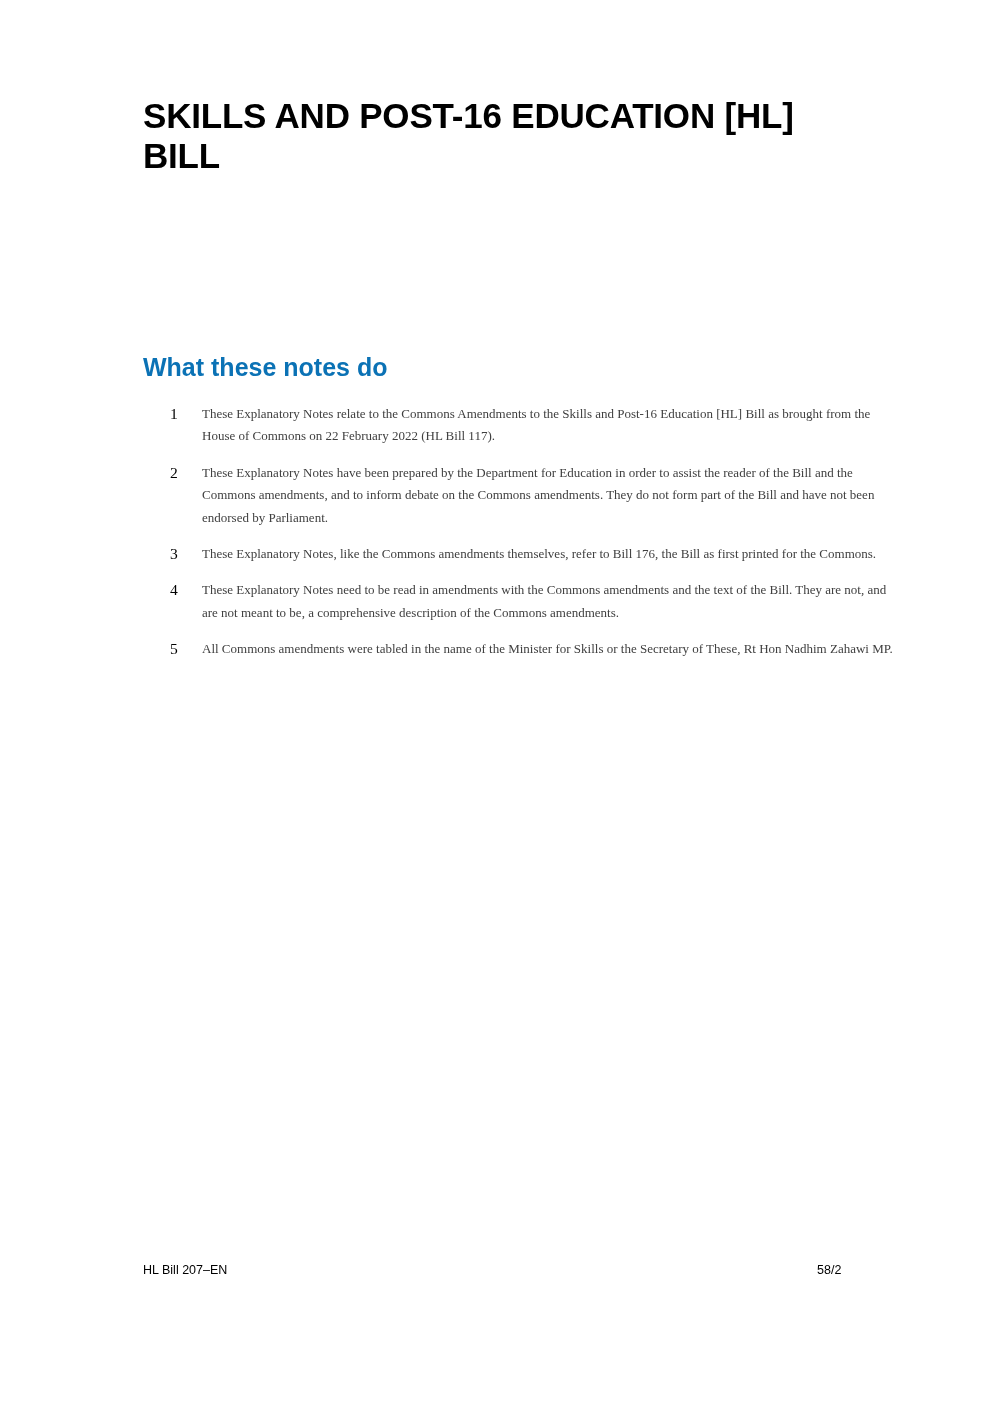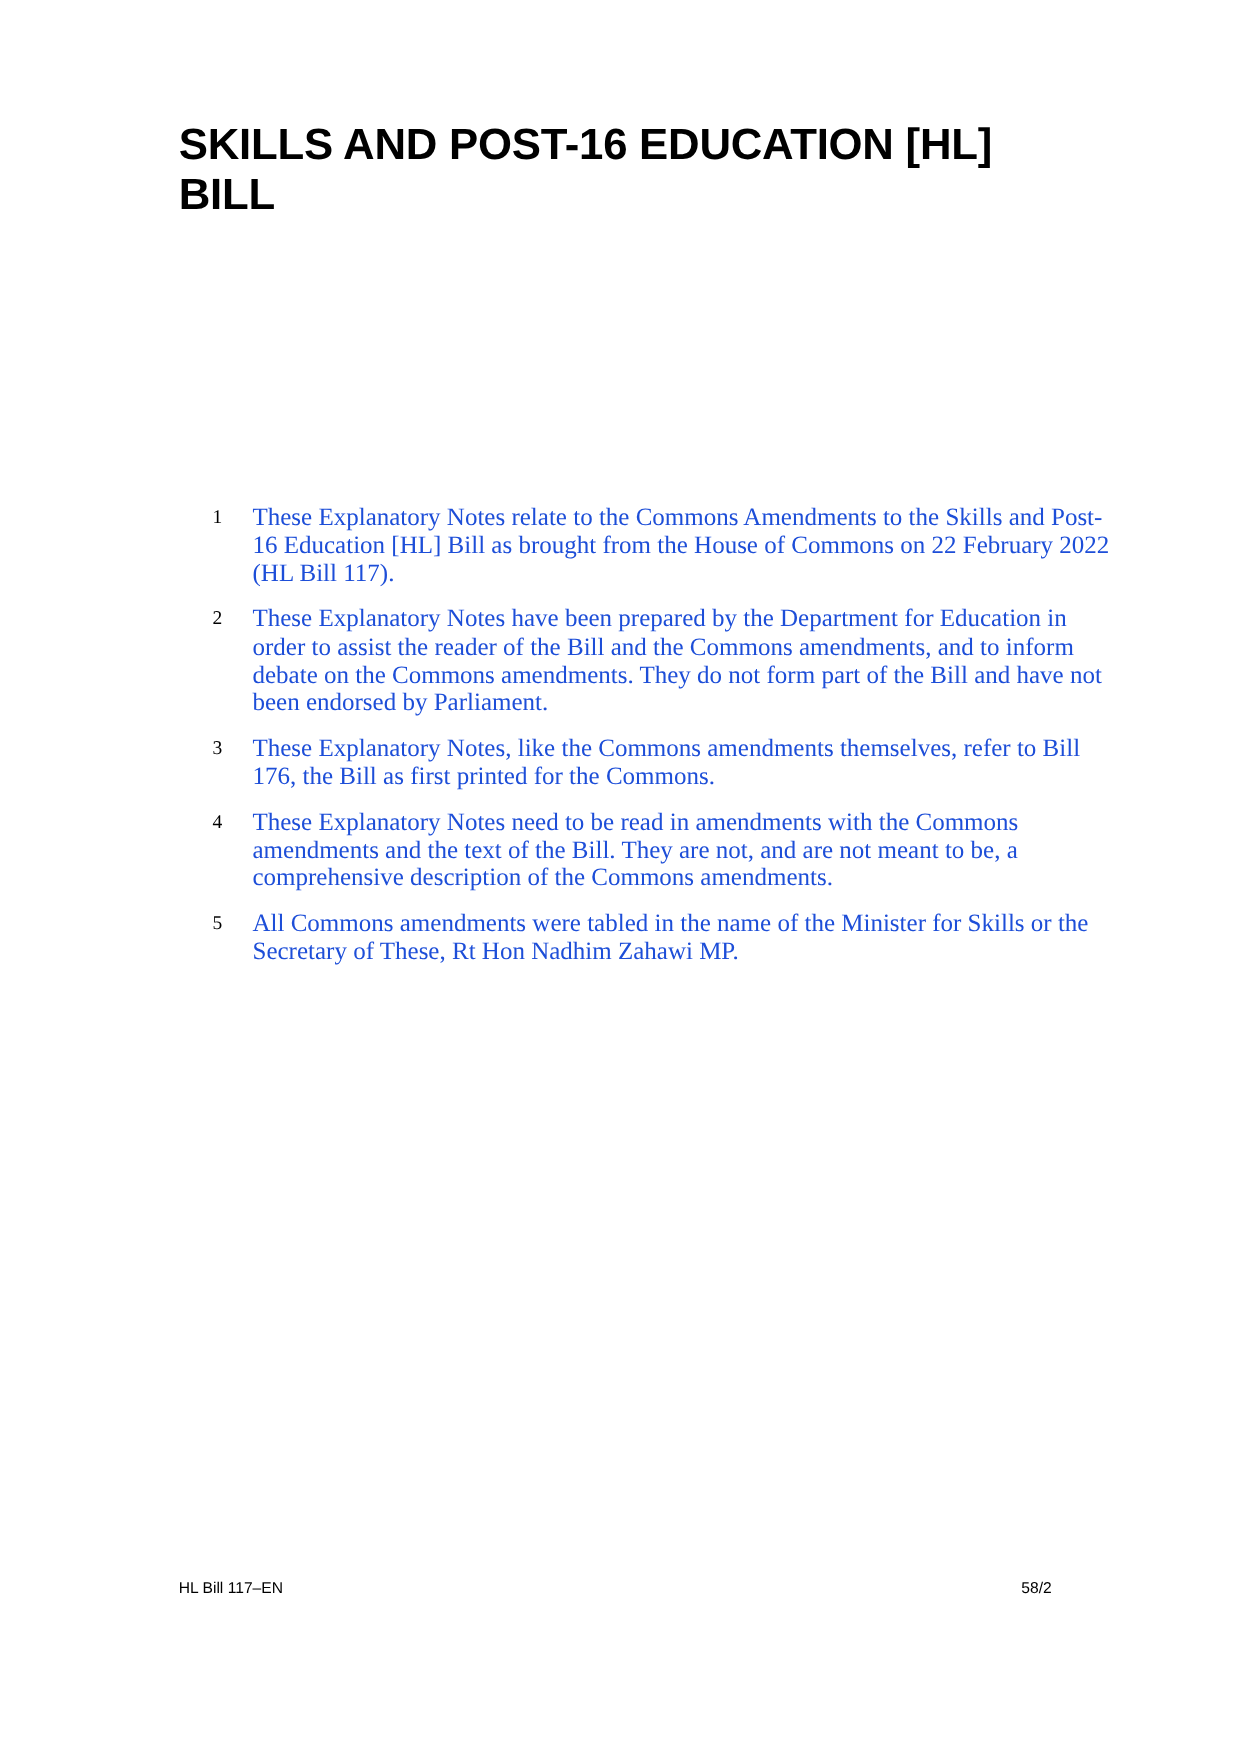--- a/index.html
+++ b/index.html
@@ -23,36 +23,37 @@
       font-size: 25px; line-height: 32px; color: #0b72b5; margin: 0;
     }
     .notes { position: absolute; left: 170px; top: 403px; width: 730px; margin: 0; padding: 0; list-style: none; }
     .note { display: flex; margin: 0 0 14px 0; }
     .note-num {
       width: 32px; flex: none;
       font-family: "Liberation Serif", serif; font-size: 15.6px; line-height: 22.4px; color: #000;
     }
     .note-text {
       flex: 1;
-      font-family: "Liberation Serif", serif; font-size: 20px; line-height: 22.4px; color: #1d4ed8;
+      font-family: "Liberation Serif", serif; font-size: 13px; line-height: 22.4px; color: #404040;
     }
     .footer-left {
       position: absolute; left: 143px; top: 1263px;
       font-family: "Liberation Sans", sans-serif; font-size: 12.5px; color: #000;
     }
     .footer-right {
       position: absolute; left: 781px; top: 1263px;
       font-family: "Liberation Sans", sans-serif; font-size: 12.5px; color: #000; margin-left: 36px;
     }
   </style>
 </head>
 <body>
 
 <div class="page">
   <h1 class="title">SKILLS AND POST-16 EDUCATION [HL] BILL</h1>
+  <h3 class="section-heading">What these notes do</h3>
 
   <ol class="notes">
     <li class="note">
       <span class="note-num">1</span>
       <span class="note-text">These Explanatory Notes relate to the Commons Amendments to the Skills and Post-16 Education [HL] Bill as brought from the House of Commons on 22 February 2022 (HL Bill 117).</span>
     </li>
     <li class="note">
       <span class="note-num">2</span>
       <span class="note-text">These Explanatory Notes have been prepared by the Department for Education in order to assist the reader of the Bill and the Commons amendments, and to inform debate on the Commons amendments. They do not form part of the Bill and have not been endorsed by Parliament.</span>
     </li>
@@ -63,15 +64,15 @@
     <li class="note">
       <span class="note-num">4</span>
       <span class="note-text">These Explanatory Notes need to be read in amendments with the Commons amendments and the text of the Bill. They are not, and are not meant to be, a comprehensive description of the Commons amendments.</span>
     </li>
     <li class="note">
       <span class="note-num">5</span>
       <span class="note-text">All Commons amendments were tabled in the name of the Minister for Skills or the Secretary of These, Rt Hon Nadhim Zahawi MP.</span>
     </li>
   </ol>
 
-  <div class="footer-left">HL Bill 117–EN</div>
+  <div class="footer-left">HL Bill 207–EN</div>
   <div class="footer-right">58/2</div>
 </div>
 
 </body></html>

